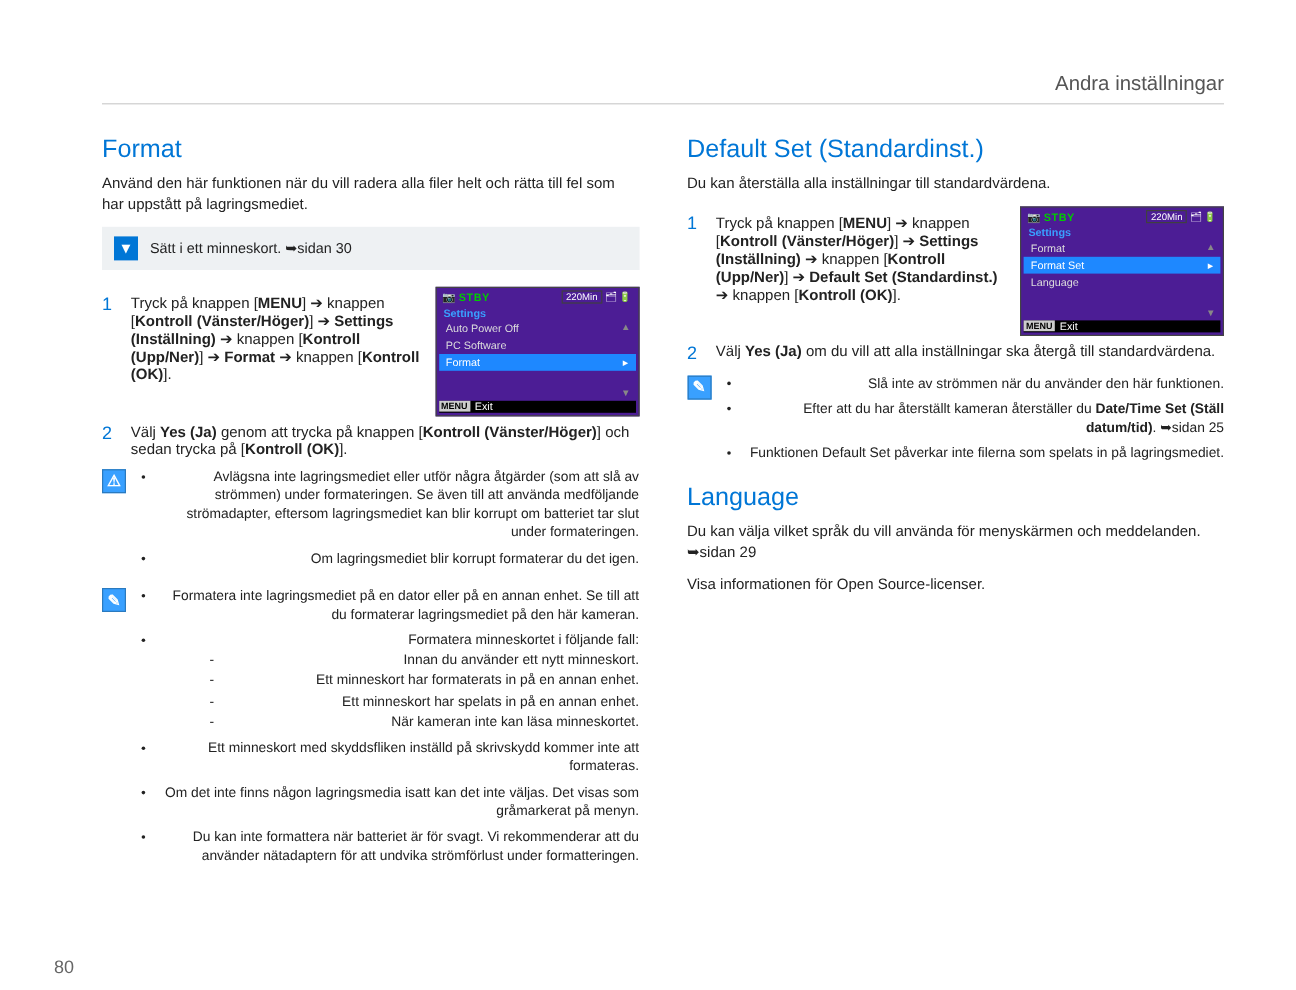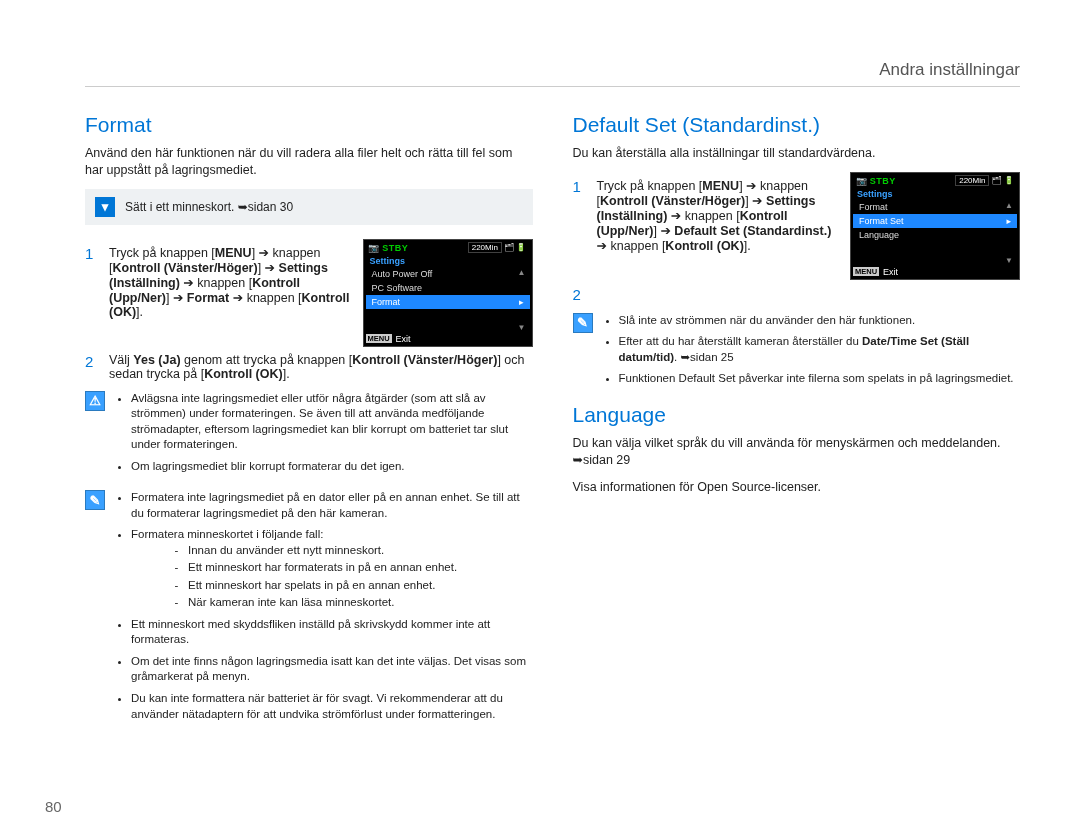--- a/index.html
+++ b/index.html
@@ -60,29 +60,29 @@
     width: 20px; height: 20px; display: inline-flex; align-items:center; justify-content:center;
     font-weight: 700; font-size: 13px; color: #fff;
     flex-shrink:0;
   }
   .icon-down { background:#0076d6; }
   .icon-warn { background:#39a0ff; border:1px solid #2a7abf;}
   .icon-note { background:#39a0ff; border:1px solid #2a7abf; }
   .notebox {
     display: flex; gap: 10px; margin: 10px 0; align-items:flex-start;
   }
-  .notebox ul { margin: 0; padding-left: 16px; }
+  .notebox ul { margin: 0; padding-left: 16px; text-align: right; }
   .notebox li { margin-bottom: 6px; line-height: 1.35; font-size: 11.5px;}
   .sublist { list-style: '-   '; padding-left: 22px; }
   .sublist li { margin-bottom: 2px; margin-left: 41px; }
   .step-row { display:flex; gap:12px; align-items:flex-start; }
   .step-text { flex:1; }
   
   .cam {
-    width: 170px; height: 108px; background:#000000; border:1px solid #444; color:#fff;
+    width: 170px; height: 108px; background:#4c1d95; border:1px solid #444; color:#fff;
     font-size: 9px; position:relative; flex-shrink:0; padding:2px;
   }
   .cam .top { display:flex; justify-content:space-between; align-items:center; padding:1px 3px; }
   .cam .top .stby { color:#0c0; font-weight:700; letter-spacing:0.5px;}
   .cam .top .time { border:1px solid #404040; padding:0 3px; font-size:8px;}
   .cam .hdr { color:#39a0ff; font-weight:700; padding:2px 4px 1px; font-size:9px;}
   .cam .item { padding:2px 6px; color:#ddd; display:flex; align-items:center; justify-content:space-between;}
   .cam .item.sel { background:#1e88ff; color:#fff; }
   .cam .foot { position:absolute; bottom:2px; left:2px; right:2px; display:flex; align-items:center; gap:4px; background:#000;}
   .cam .menubtn { background:#ccc; color:#000; font-size:7.5px; padding:0 2px; font-weight:700;}
@@ -216,20 +216,23 @@
             </div>
           <div class="arrows">
               <span>▲</span>
               <span>▼</span>
             </div>
         </div>
       </div>
 
       <div class="step">
         <span class="stepnum">2</span>
+        <span>
+          <span>Välj </span><span class="bold">Yes (Ja)</span><span> om du vill att alla inställningar ska återgå till standardvärdena.</span>
+        </span>
       </div>
 
       <div class="notebox">
         <span class="icon-sq icon-note">✎</span>
         <ul>
           <li>Slå inte av strömmen när du använder den här funktionen.</li>
           <li>
             <span>Efter att du har återställt kameran återställer du </span><span class="bold">Date/Time Set (Ställ datum/tid)</span><span>. ➥sidan 25</span>
           </li>
           <li>Funktionen Default Set påverkar inte filerna som spelats in på lagringsmediet.</li>

